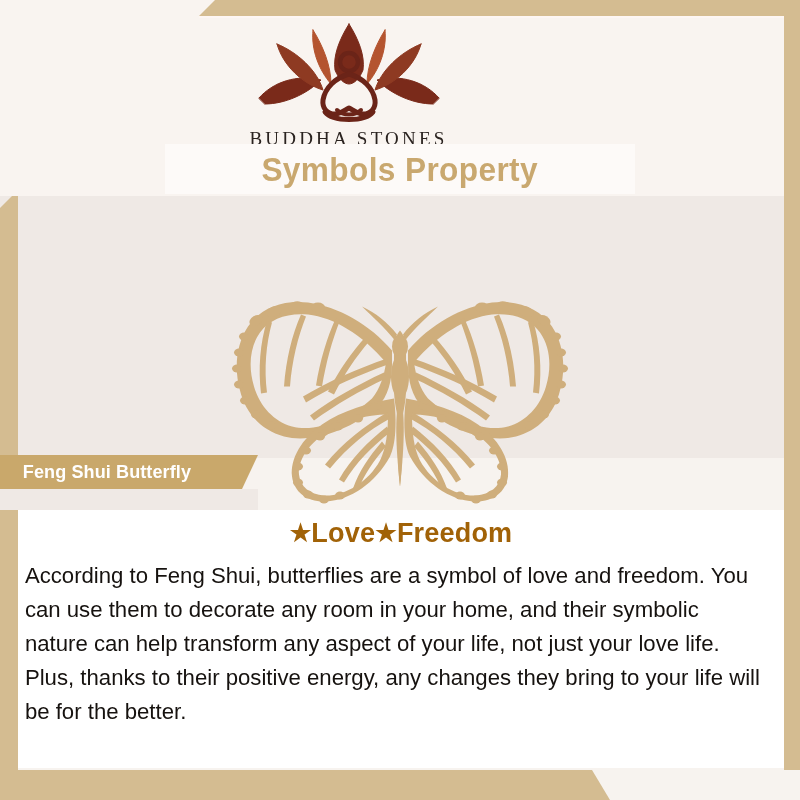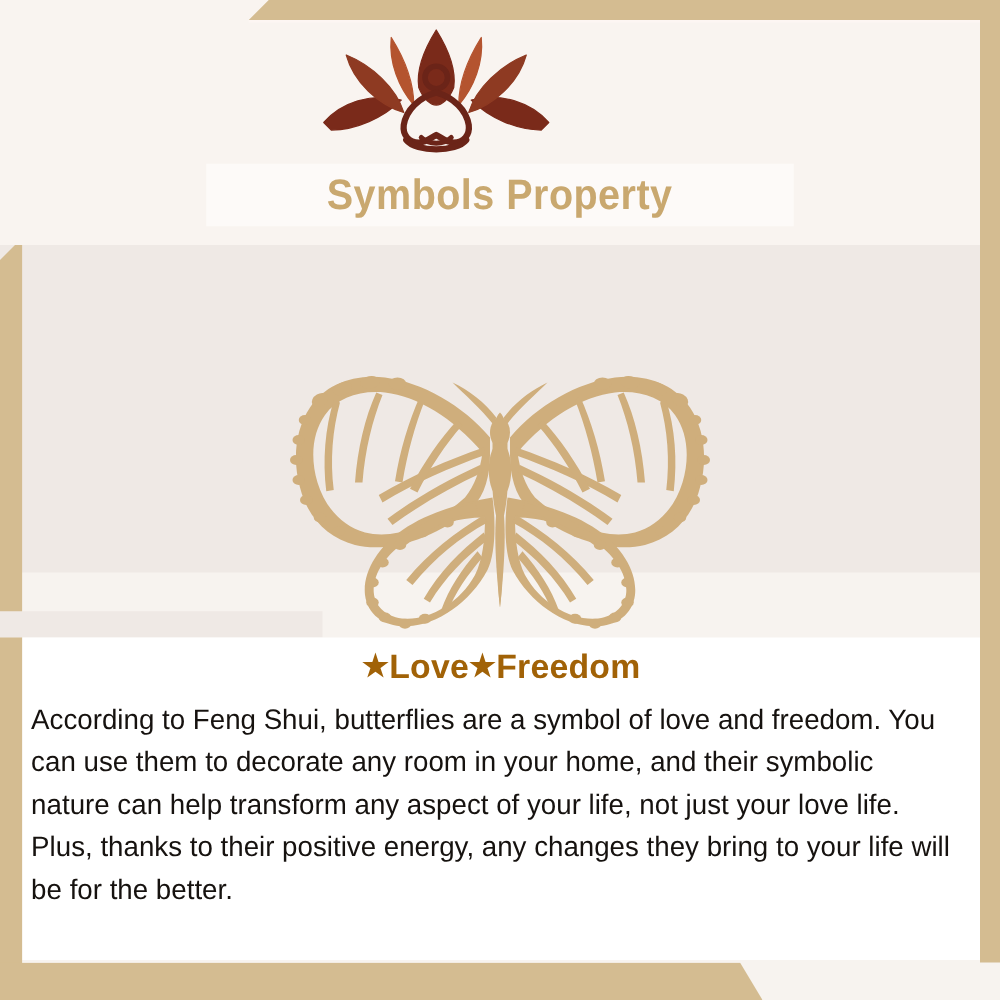--- a/index.html
+++ b/index.html
@@ -95,21 +95,21 @@
     font-size: 19px;
     letter-spacing: 3.2px;
     color: #2a2320;
     font-weight: 400;
   }
 
   
   .title-band {
     position: absolute;
     left: 165px;
-    top: 131px;
+    top: 144px;
     width: 470px;
     height: 50px;
     background: #fdfaf8;
     display: flex;
     align-items: center;
     justify-content: center;
   }
   .title-band .title-text {
     font-family: "Liberation Sans Narrow", "Liberation Sans", sans-serif;
     font-weight: 700;
@@ -371,20 +371,23 @@
           <ellipse cx="256" cy="209" rx="5" ry="4"></ellipse>
           <ellipse cx="240" cy="205" rx="5" ry="4"></ellipse>
           <ellipse cx="260" cy="146" rx="5" ry="4"></ellipse>
           <ellipse cx="242" cy="136" rx="5" ry="4"></ellipse>
           <ellipse cx="222" cy="128" rx="5" ry="4"></ellipse>
         </g>
       </g>
     </svg>
   </div>
 
+  <div class="ribbon">
+    <span class="ribbon-text">Feng Shui Butterfly</span>
+  </div>
   <div class="ribbon-gap"></div>
 
   <div class="panel">
     <div class="subhead"><span class="star">★</span><span>Love</span><span class="star">★</span><span>Freedom</span></div>
     <p class="body-copy">According to Feng Shui, butterflies are a symbol of love and freedom. You can use them to decorate any room in your home, and their symbolic nature can help transform any aspect of your life, not just your love life. Plus, thanks to their positive energy, any changes they bring to your life will be for the better.</p>
   </div>
 
 </div>
 
 </body></html>

